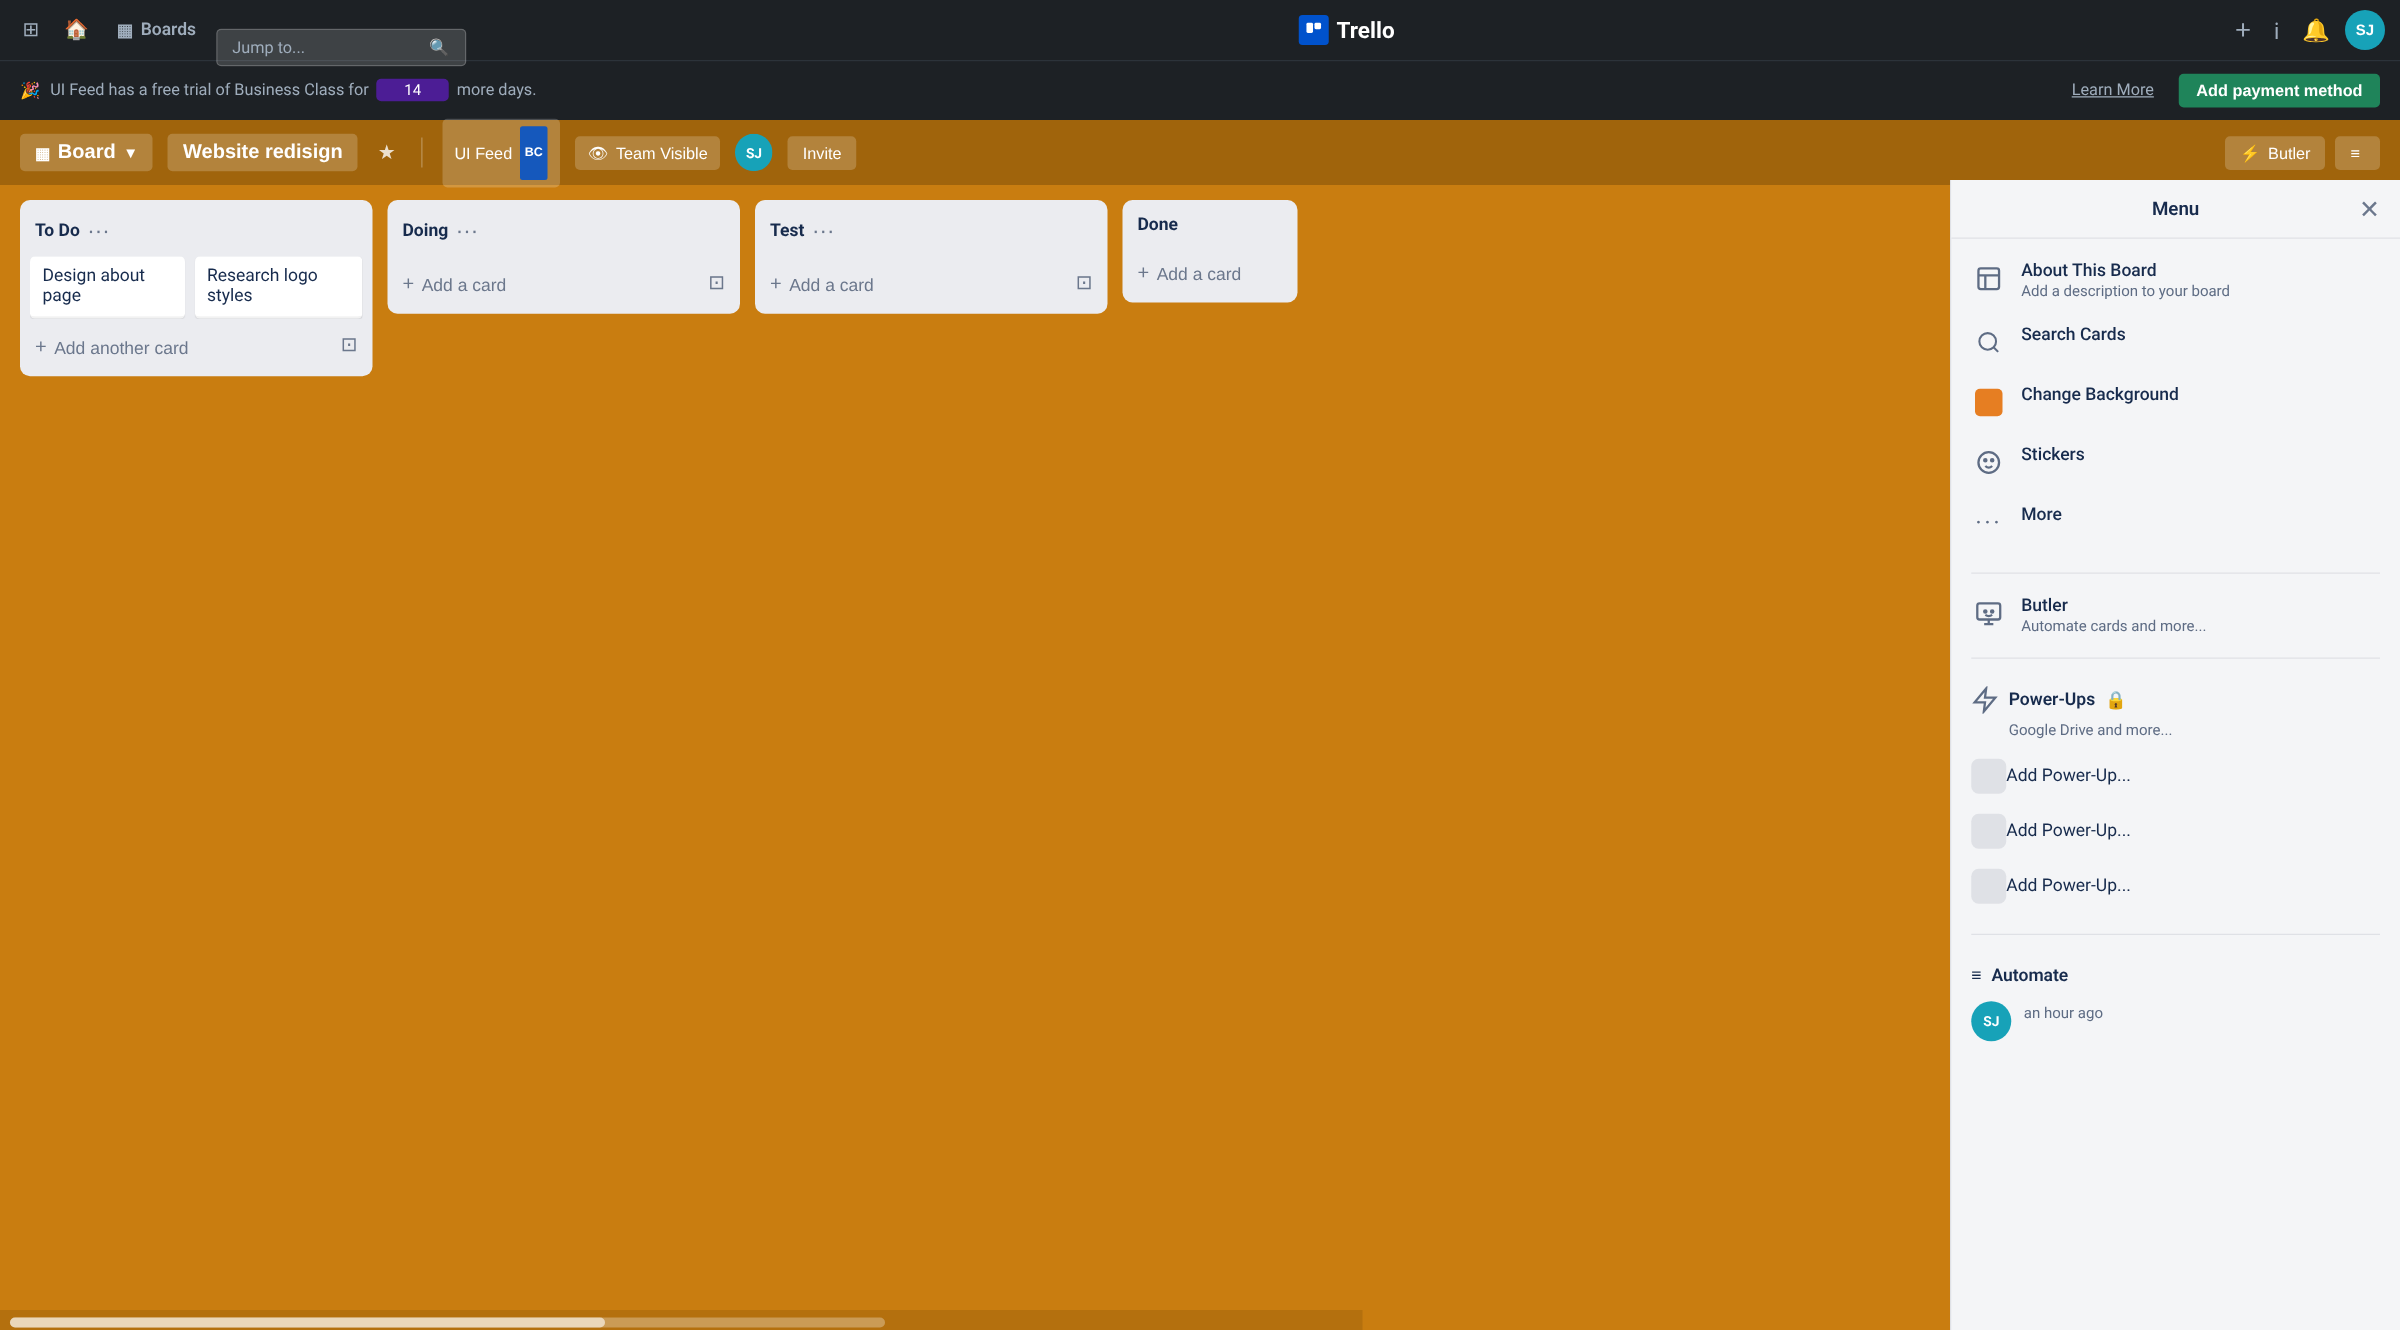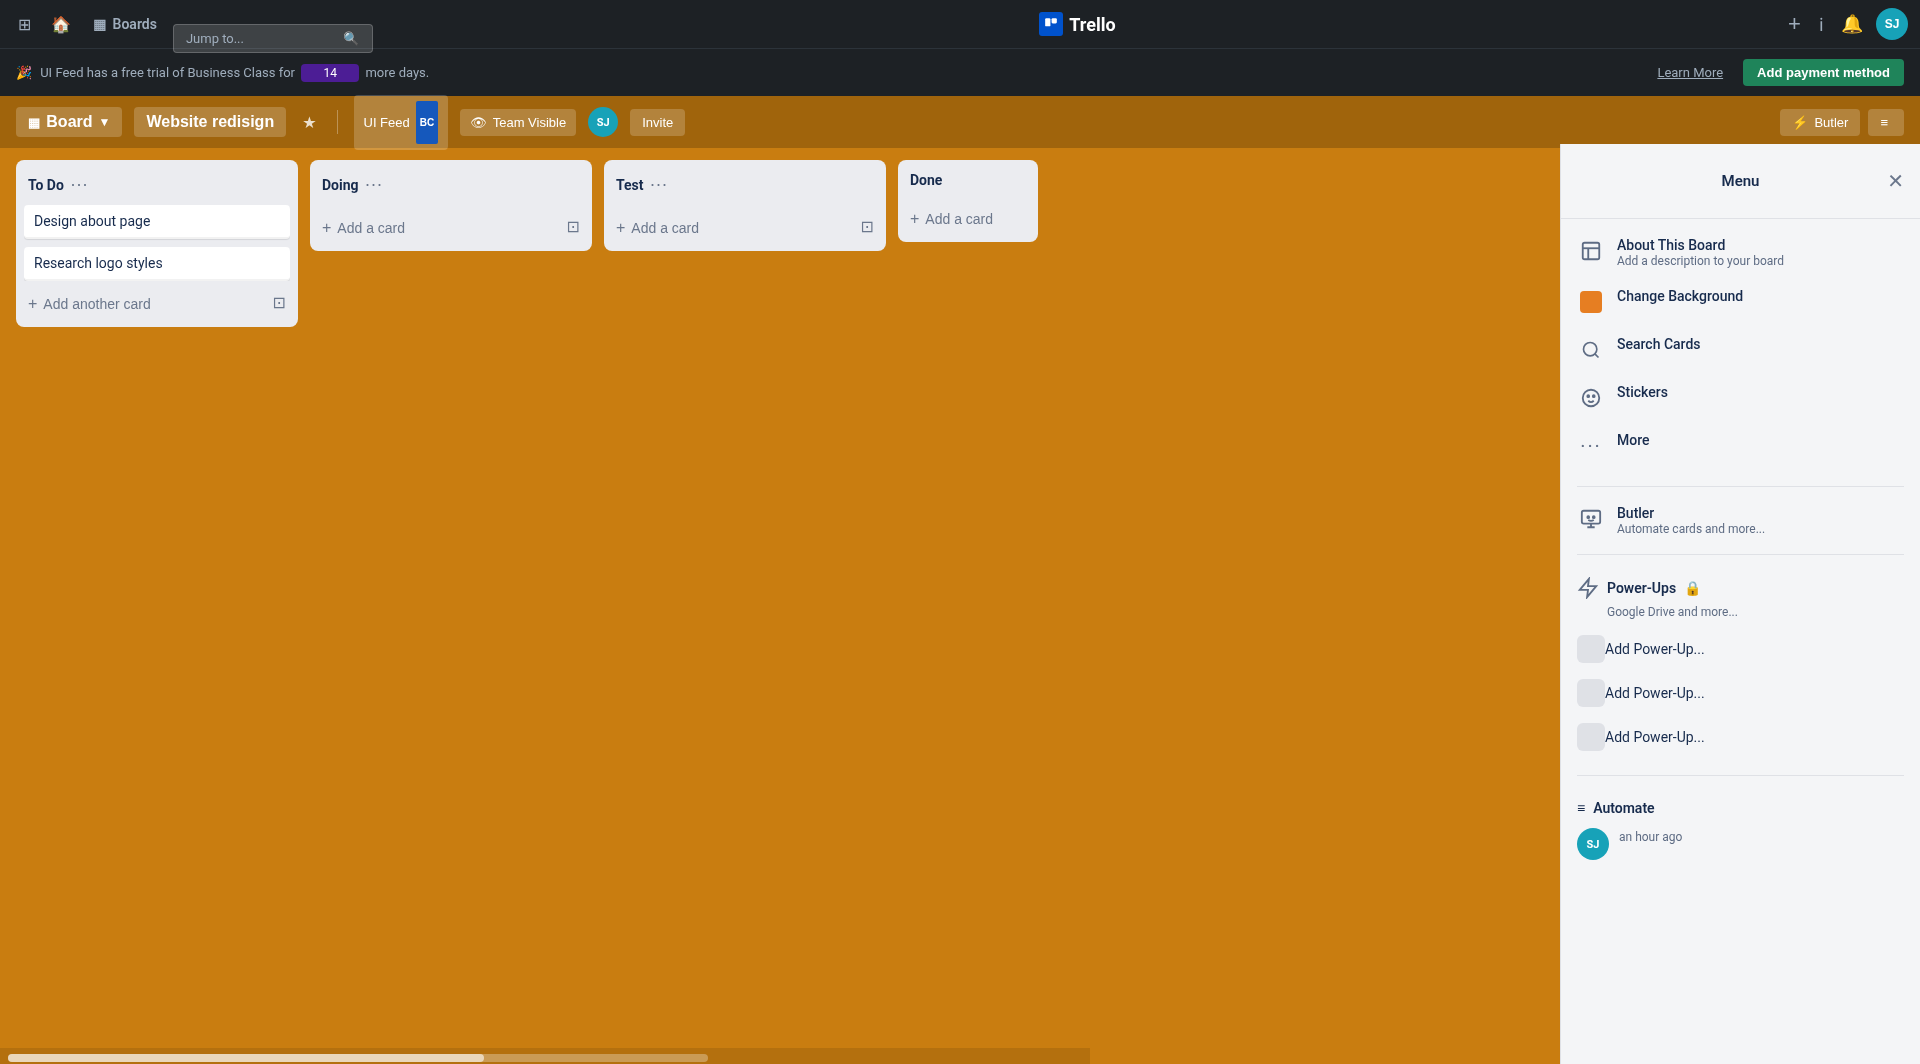--- a/index.html
+++ b/index.html
@@ -110,21 +110,21 @@
       max-height: 100%; display: flex; flex-direction: column; padding: 8px;
     }
     .list-header {
       display: flex; align-items: center; 
       padding: 4px 4px 8px 4px; font-weight: 700; font-size: 14px; color: #172b4d;
     }
     .list-menu-btn {
       background: transparent; border: none; cursor: pointer; color: #6b778c;
       font-size: 18px; padding: 2px 6px; border-radius: 4px; display: flex; align-items: center;
     }
-    .list-cards { display: flex; flex-direction: column; gap: 8px; flex: 1; overflow-y: auto; }
+    .list-cards { display: flex; flex-direction: row; gap: 8px; flex: 1; overflow-y: auto; }
     .card {
       background: white; border-radius: 4px; padding: 8px 10px;
       font-size: 14px; color: #172b4d; cursor: pointer; box-shadow: 0 1px 1px rgba(0,0,0,0.1);
       border-bottom: 2px solid rgba(0,0,0,0.05);
     }
     .add-card-btn {
       display: flex; align-items: center; gap: 6px; color: #6b778c;
       background: transparent; border: none; cursor: pointer;
       padding: 6px 4px; border-radius: 4px; font-size: 14px; width: 100%;
       margin-top: 4px;
@@ -139,21 +139,21 @@
     .menu-panel {
       position: absolute; right: 0; top: 144px;
       width: 360px; background: #f4f5f7;
       height: calc(1064px - 144px);
       border-left: 1px solid #dfe1e6;
       display: flex; flex-direction: column;
       overflow-y: auto;
     }
     .menu-header {
       display: flex; align-items: center; justify-content: center;
-      padding: 28px 16px; border-bottom: 1px solid #dfe1e6;
+      padding: 14px 16px; border-bottom: 1px solid #dfe1e6;
       position: relative; background: #f4f5f7;
     }
     .menu-title { font-size: 15px; font-weight: 600; color: #172b4d; }
     .menu-close-btn {
       position: absolute; right: 12px; background: transparent; border: none;
       cursor: pointer; color: #6b778c; font-size: 20px; padding: 4px;
       border-radius: 4px; display: flex; align-items: center; justify-content: center;
     }
     .menu-items { padding: 8px 0; }
     .menu-item {
@@ -396,36 +396,36 @@
           </svg>
         </div>
         <div class="menu-item-text">
           <div class="menu-item-title">About This Board</div>
           <div class="menu-item-subtitle">Add a description to your board</div>
         </div>
       </div>
 
       <div class="menu-item">
         <div class="menu-item-icon">
-          <div style="width:22px;height:22px;background:#e67e22;border-radius:4px;"></div>
-        </div>
-        <div class="menu-item-text">
-          <div class="menu-item-title">Change Background</div>
-        </div>
-      </div>
-
-      <div class="menu-item">
-        <div class="menu-item-icon">
           <svg width="20" height="20" viewBox="0 0 24 24" fill="none" stroke="#5e6c84" stroke-width="2">
             <circle cx="11" cy="11" r="8"></circle>
             <line x1="21" y1="21" x2="16.65" y2="16.65"></line>
           </svg>
         </div>
         <div class="menu-item-text">
           <div class="menu-item-title">Search Cards</div>
+        </div>
+      </div>
+
+      <div class="menu-item">
+        <div class="menu-item-icon">
+          <div style="width:22px;height:22px;background:#e67e22;border-radius:4px;"></div>
+        </div>
+        <div class="menu-item-text">
+          <div class="menu-item-title">Change Background</div>
         </div>
       </div>
 
       <div class="menu-item">
         <div class="menu-item-icon">
           <svg width="22" height="22" viewBox="0 0 24 24" fill="none" stroke="#5e6c84" stroke-width="2">
             <circle cx="12" cy="12" r="9"></circle>
             <circle cx="9" cy="10" r="1" fill="#5e6c84"></circle>
             <circle cx="15" cy="10" r="1" fill="#5e6c84"></circle>
             <path d="M9 15 Q12 18 15 15"></path>

